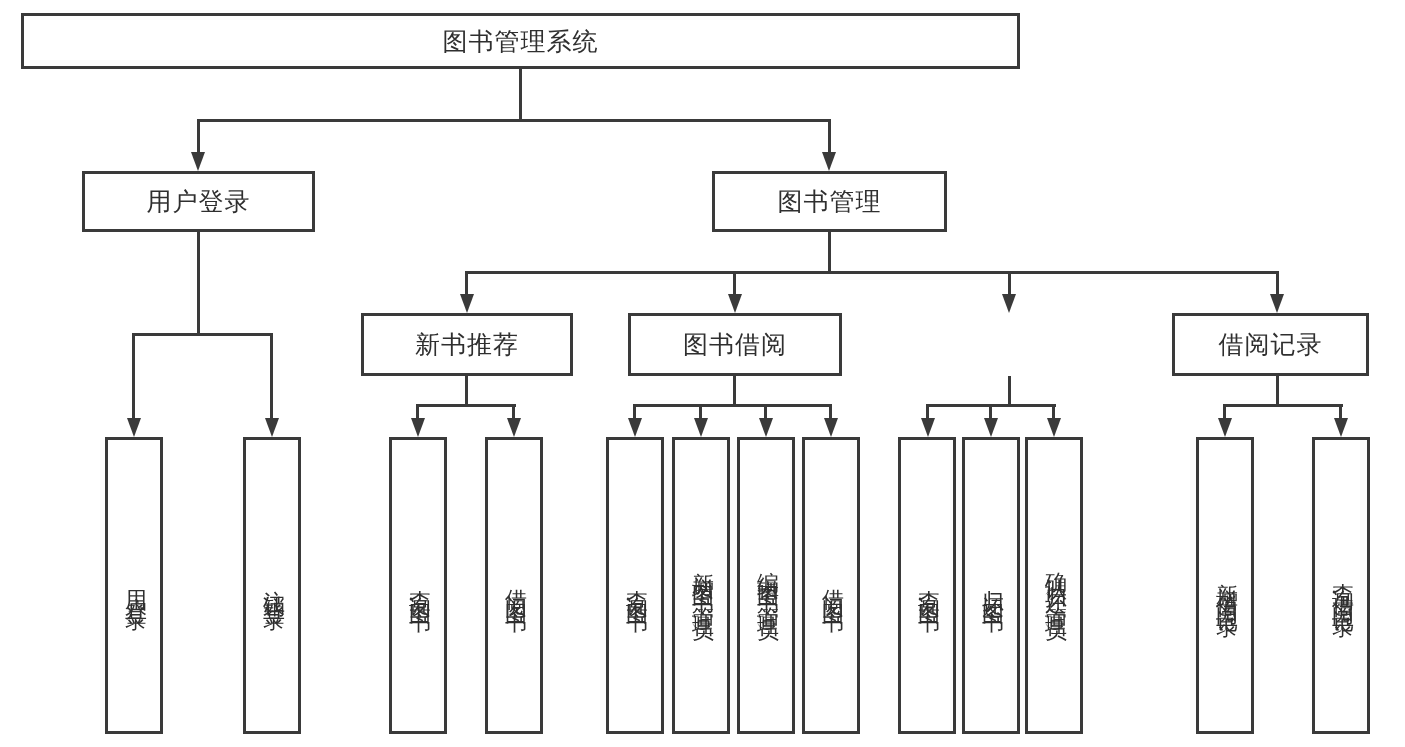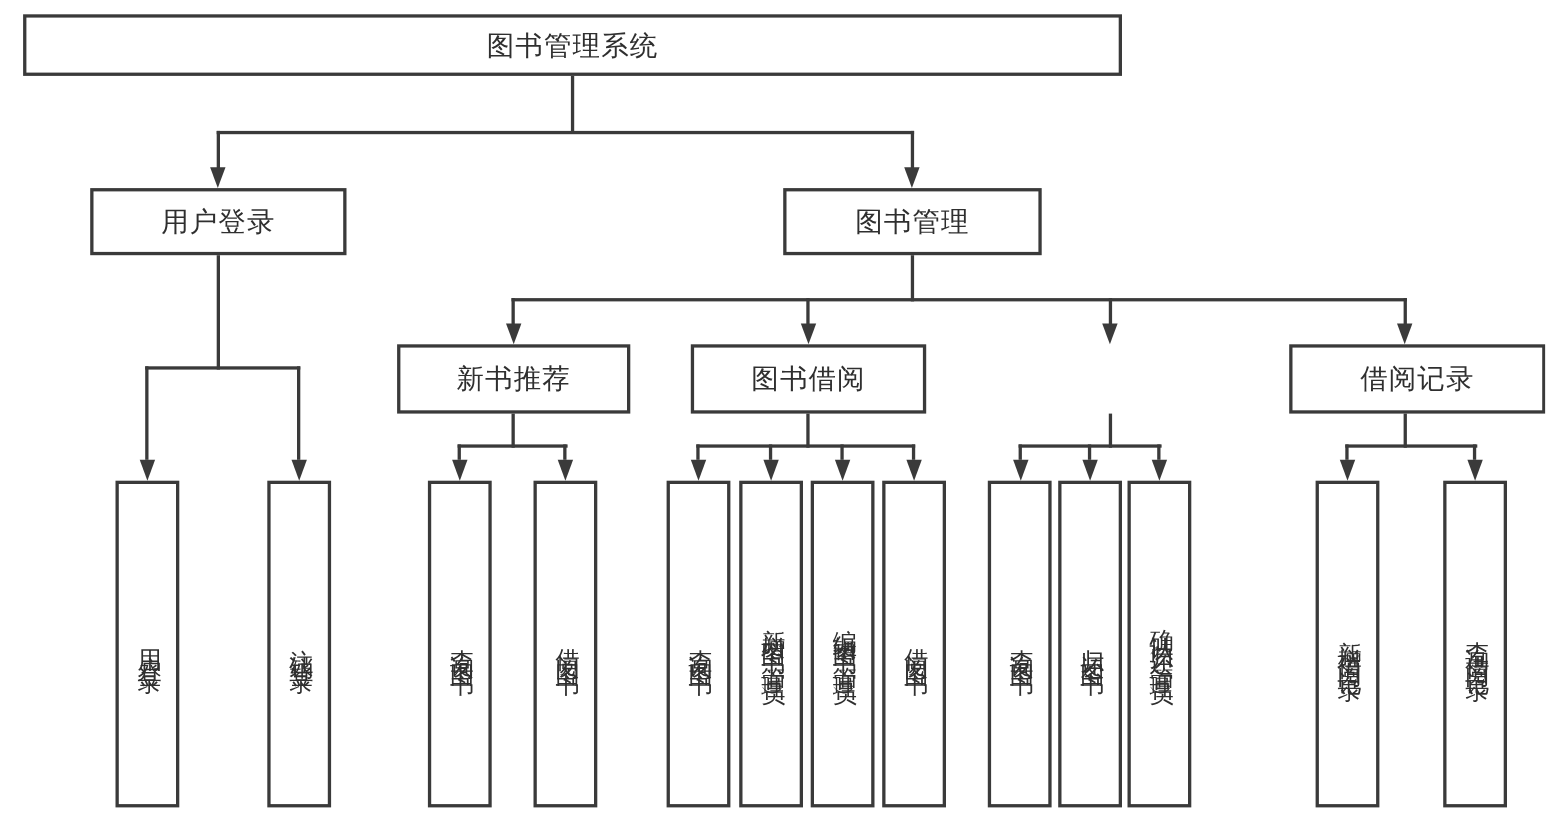--- a/index.html
+++ b/index.html
@@ -66,21 +66,21 @@
   <div class="box hbox" style="left:712px;top:171px;width:235px;height:61px;">
     <span>图书管理</span>
   </div>
 
   <div class="box hbox" style="left:361px;top:313px;width:212px;height:63px;">
     <span>新书推荐</span>
   </div>
   <div class="box hbox" style="left:628px;top:313px;width:214px;height:63px;">
     <span>图书借阅</span>
   </div>
-  <div class="box hbox" style="left:1172px;top:313px;width:233px;height:63px;">
+  <div class="box hbox" style="left:1172px;top:313px;width:197px;height:63px;">
     <span>借阅记录</span>
   </div>
 
   <div class="box leaf" style="left:105px;">
     <span class="vtext">用户登录</span>
   </div>
   <div class="box leaf" style="left:243px;">
     <span class="vtext">注销登录</span>
   </div>
 

